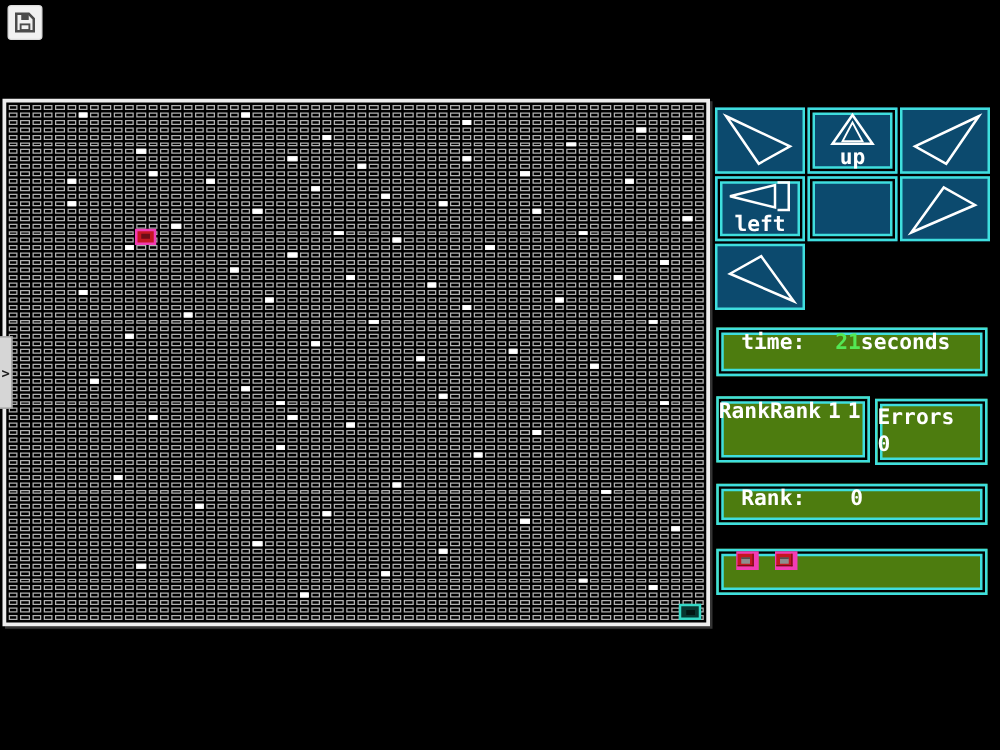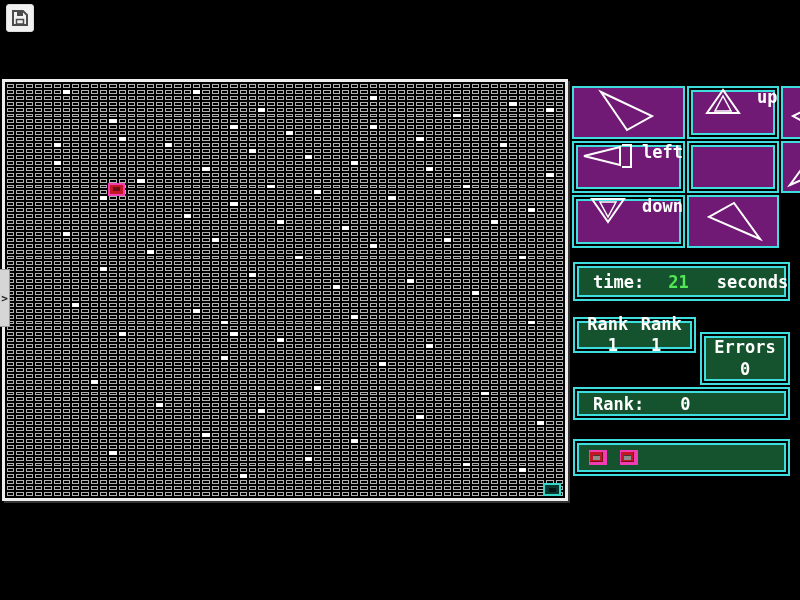--- a/index.html
+++ b/index.html
@@ -32,35 +32,35 @@
              display:flex;align-items:center;justify-content:center}
   .goal-core{width:7px;height:4px;background:#021513}
   
   .side-tab{position:absolute;left:0;top:269px;width:10px;height:58px;background:#d6d6d6;
             border:1px solid #9a9a9a;border-left:none;display:flex;align-items:center;
             justify-content:center;color:#1c1c1c;font:bold 11px "DejaVu Sans Mono",monospace;
             cursor:pointer}
   
   .dpad{position:absolute;left:572px;top:86px;width:218px;height:162px;display:grid;
         grid-template-columns:repeat(3,1fr);grid-template-rows:repeat(3,1fr);gap:2px}
-  .dcell{border:2px solid var(--cyan);background:#701a75;display:flex;flex-direction:row;
-         align-items:flex-start;justify-content:center;cursor:pointer}
+  .dcell{border:2px solid var(--cyan);background:#0c4a6e;display:flex;flex-direction:column;
+         align-items:center;justify-content:center;cursor:pointer}
   .dcell.hl{box-shadow:inset 0 0 0 2px #000,inset 0 0 0 4px var(--cyan)}
   .dcell svg{display:block}
   .dlabel{color:#fff;font:bold 17px "DejaVu Sans Mono",monospace;line-height:1;margin-top:1px}
   
-  .box{position:absolute;background:#14532d;border:2px solid var(--cyan);
+  .box{position:absolute;background:#4d7c0f;border:2px solid var(--cyan);
        box-shadow:inset 0 0 0 2px #000,inset 0 0 0 4px var(--cyan);
-       color:#fff;font:bold 17px "DejaVu Sans Mono",monospace;display:flex;align-items:center}
+       color:#fff;font:bold 17px "DejaVu Sans Mono",monospace;display:flex;align-items:flex-start}
   .time-box{left:573px;top:262px;width:217px;height:39px;padding-left:18px}
   .time-value{color:var(--green);margin-left:24px}
-  .time-unit{margin-left:28px}
-  .rank-box{left:573px;top:317px;width:123px;height:36px;flex-direction:column;justify-content:center}
+  .time-unit{}
+  .rank-box{left:573px;top:317px;width:123px;height:53px;flex-direction:row;justify-content:center}
   .rl-row{display:flex;width:100%;justify-content:space-evenly;line-height:1.25}
-  .errors-box{left:700px;top:332px;width:90px;height:53px;flex-direction:column;justify-content:center;line-height:1.25}
+  .errors-box{left:700px;top:319px;width:90px;height:53px;flex-direction:column;justify-content:center;line-height:1.25}
   .score-box{left:573px;top:387px;width:217px;height:33px;padding-left:18px}
   .score-value{margin-left:36px}
   .lives-box{left:573px;top:439px;width:217px;height:37px;padding-left:14px;gap:13px}
   .life{width:18px;height:15px;background:var(--pink);position:relative;flex:0 0 auto}
   .life-face{position:absolute;left:1px;top:2px;width:13px;height:10px;background:var(--red);
              border-right:1px solid #7a0c16;border-bottom:1px solid #7a0c16}
   .life-core{position:absolute;left:4px;top:5px;width:7px;height:5px;background:#8e8e8e;
              border-top:1px solid #3c3c3c}
 </style>
 </head>
@@ -4321,27 +4321,20 @@
         <polyline points="48,2 57,2 57,24 48,24" fill="none" stroke="#fff" stroke-width="2"></polyline>
       </svg>
       <span class="dlabel">left</span>
     </div>
     <div class="dcell hl"></div>
     <div class="dcell">
       <svg width="68" height="46" viewBox="0 0 68 46">
         <polygon points="7,42 58,20 33,6" fill="none" stroke="#fff" stroke-width="2"></polygon>
       </svg>
     </div>
-    <div class="dcell hl">
-      <svg width="68" height="27" viewBox="0 0 68 27">
-        <polygon points="18,2 50,2 34,25" fill="none" stroke="#fff" stroke-width="2"></polygon>
-        <polygon points="26,5 42,5 34,20" fill="none" stroke="#fff" stroke-width="1.5"></polygon>
-      </svg>
-      <span class="dlabel">down</span>
-    </div>
     <div class="dcell">
       <svg width="68" height="46" viewBox="0 0 68 46">
         <polygon points="61,42 10,20 35,6" fill="none" stroke="#fff" stroke-width="2"></polygon>
       </svg>
     </div>
   </div>
 
   <div class="box time-box">
     <span>time:</span>
     <span class="time-value">21</span>

